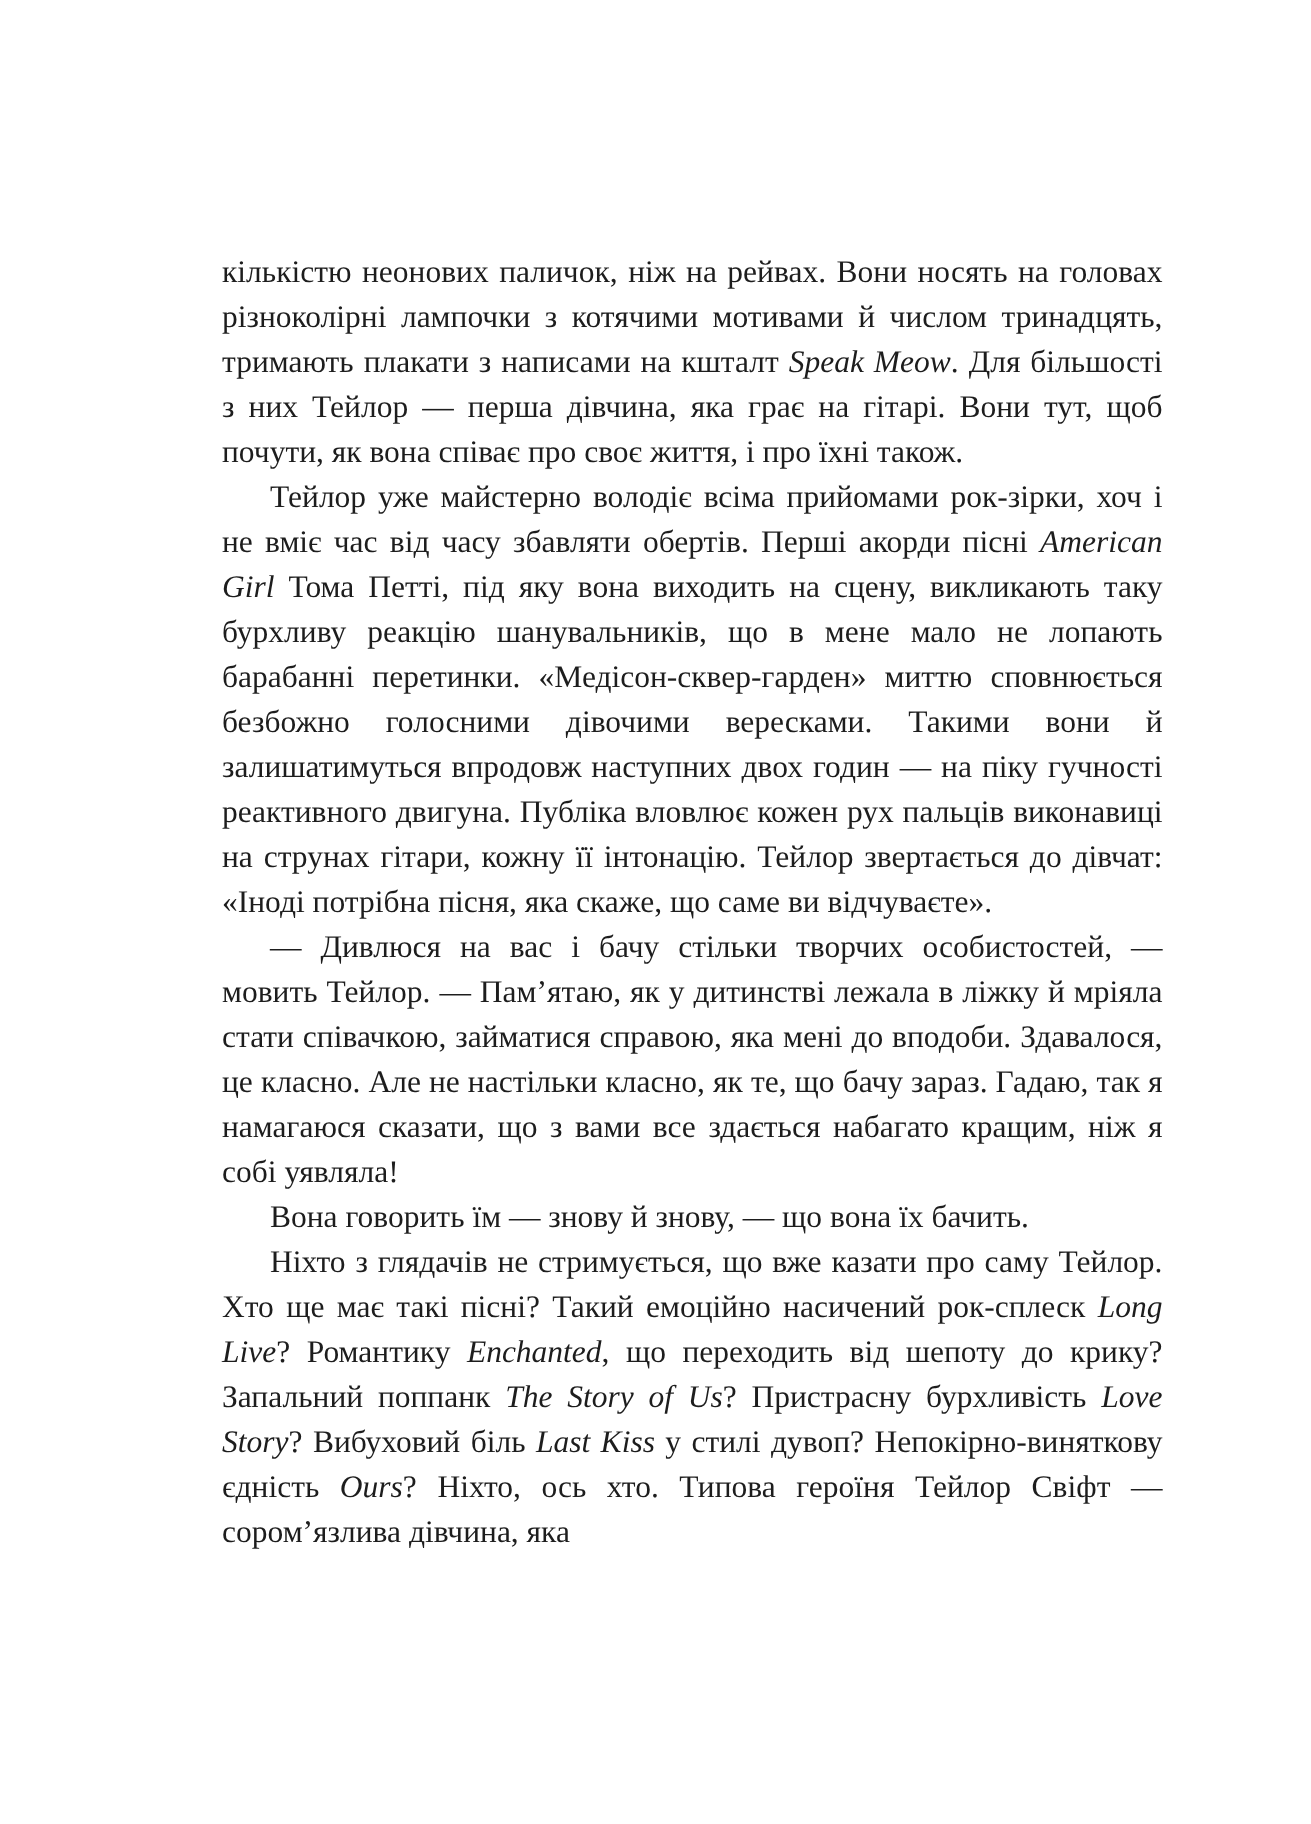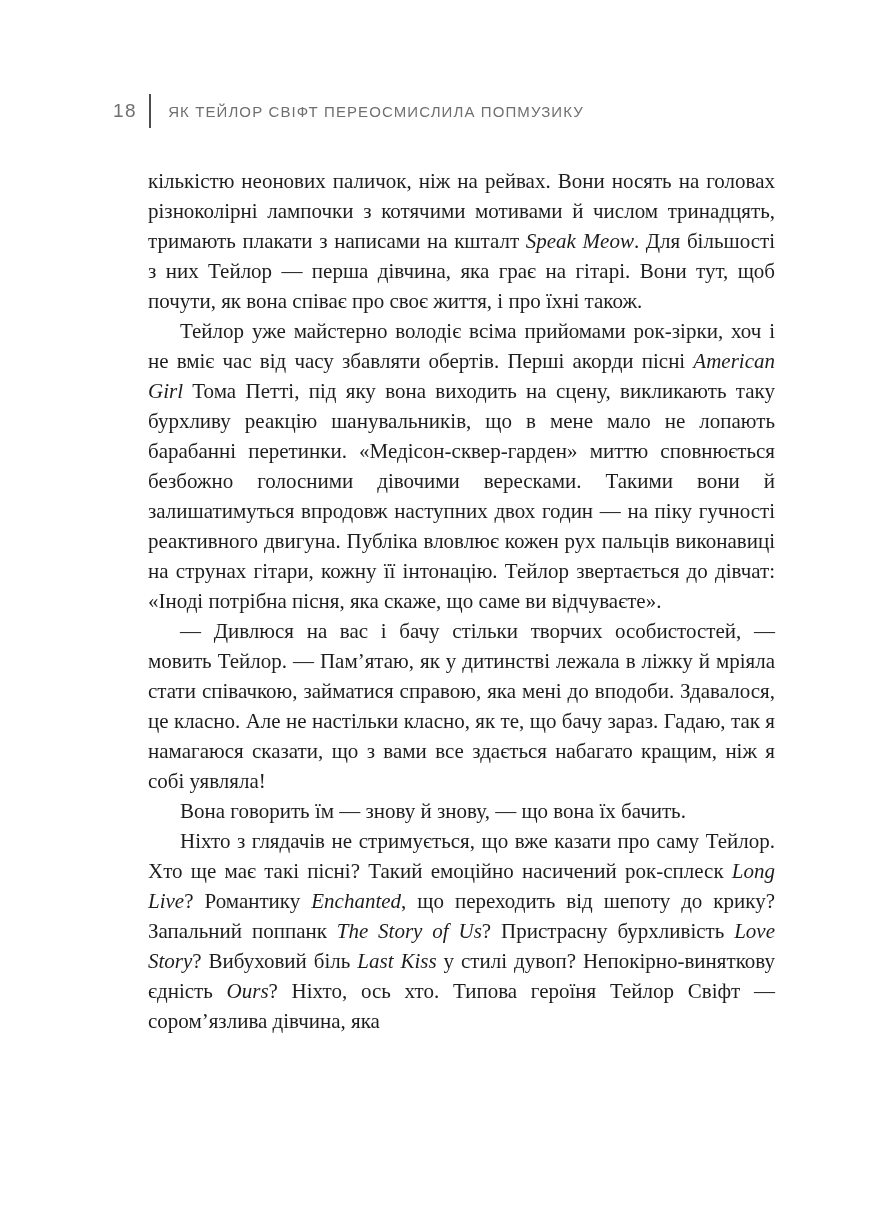--- a/index.html
+++ b/index.html
@@ -71,25 +71,20 @@
   }
   .body-text em {
     font-style: italic;
   }
 </style>
 </head>
 <body>
 
 <div class="page">
 
-  <header class="page-header">
-    <span class="page-number">18</span>
-    <span class="header-divider"></span>
-    <span class="running-title">ЯК ТЕЙЛОР СВІФТ ПЕРЕОСМИСЛИЛА ПОПМУЗИКУ</span>
-  </header>
 
   <main class="body-text">
       <p><span>кількістю неонових паличок, ніж на рейвах. Вони носять на головах різноколірні лампочки з котячими мотивами й числом тринадцять, тримають плакати з написами на кшталт </span><em>Speak Meow</em><span>. Для більшості з них Тейлор — перша дівчина, яка грає на гітарі. Вони тут, щоб почути, як вона співає про своє життя, і про їхні також.</span></p>
       <p class="indented"><span>Тейлор уже майстерно володіє всіма прийомами рок-зірки, хоч і не вміє час від часу збавляти обертів. Перші акорди пісні </span><em>American Girl</em><span> Тома Петті, під яку вона виходить на сцену, викликають таку бурхливу реакцію шанувальників, що в мене мало не лопають барабанні перетинки. «Медісон-сквер-гарден» миттю сповнюється безбожно голосними дівочими вересками. Такими вони й залишатимуться впродовж наступних двох годин — на піку гучності реактивного двигуна. Публіка вловлює кожен рух пальців виконавиці на струнах гітари, кожну її інтонацію. Тейлор звертається до дівчат: «Іноді потрібна пісня, яка скаже, що саме ви відчуваєте».</span></p>
       <p class="indented"><span>— Дивлюся на вас і бачу стільки творчих особистостей, — мовить Тейлор. — Пам’ятаю, як у дитинстві лежала в ліжку й мріяла стати співачкою, займатися справою, яка мені до вподоби. Здавалося, це класно. Але не настільки класно, як те, що бачу зараз. Гадаю, так я намагаюся сказати, що з вами все здається набагато кращим, ніж я собі уявляла!</span></p>
       <p class="indented"><span>Вона говорить їм — знову й знову, — що вона їх бачить.</span></p>
       <p class="indented"><span>Ніхто з глядачів не стримується, що вже казати про саму Тейлор. Хто ще має такі пісні? Такий емоційно насичений рок-сплеск </span><em>Long Live</em><span>? Романтику </span><em>Enchanted</em><span>, що переходить від шепоту до крику? Запальний поппанк </span><em>The Story of Us</em><span>? Пристрасну бурхливість </span><em>Love Story</em><span>? Вибуховий біль </span><em>Last Kiss</em><span> у стилі дувоп? Непокірно-виняткову єдність </span><em>Ours</em><span>? Ніхто, ось хто. Типова героїня Тейлор Свіфт — сором’язлива дівчина, яка</span></p>
     </main>
 
 </div>

